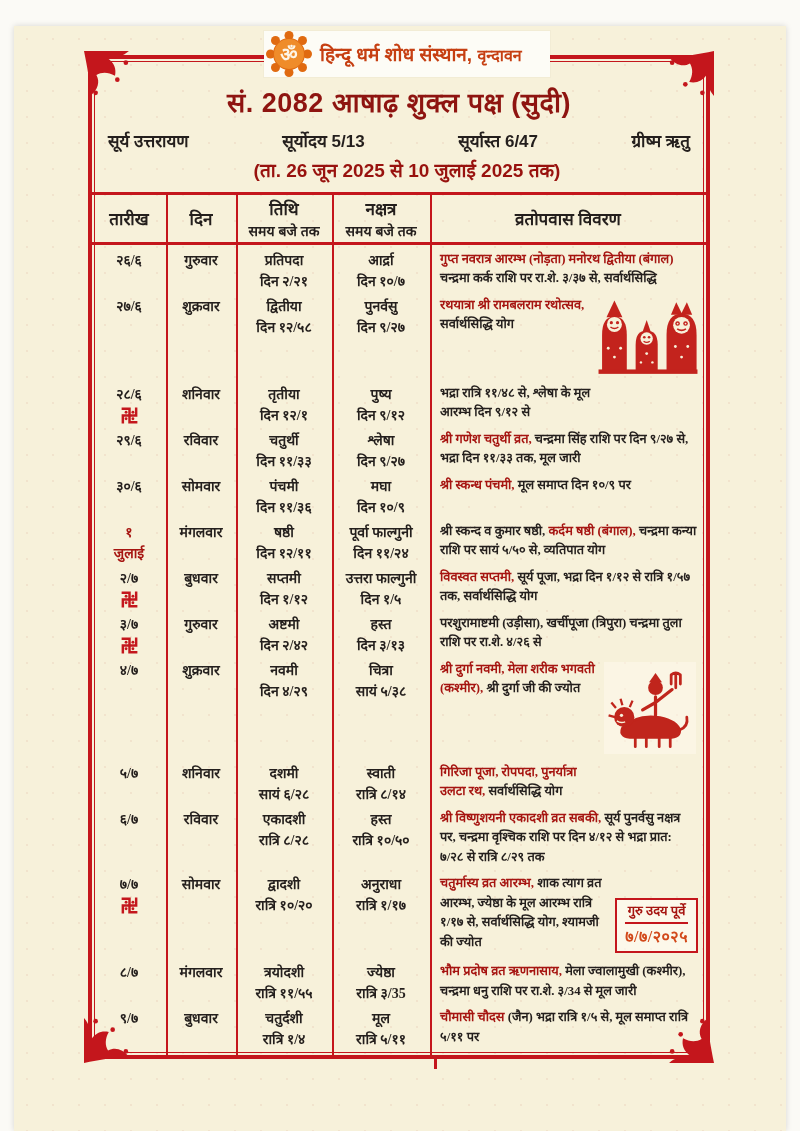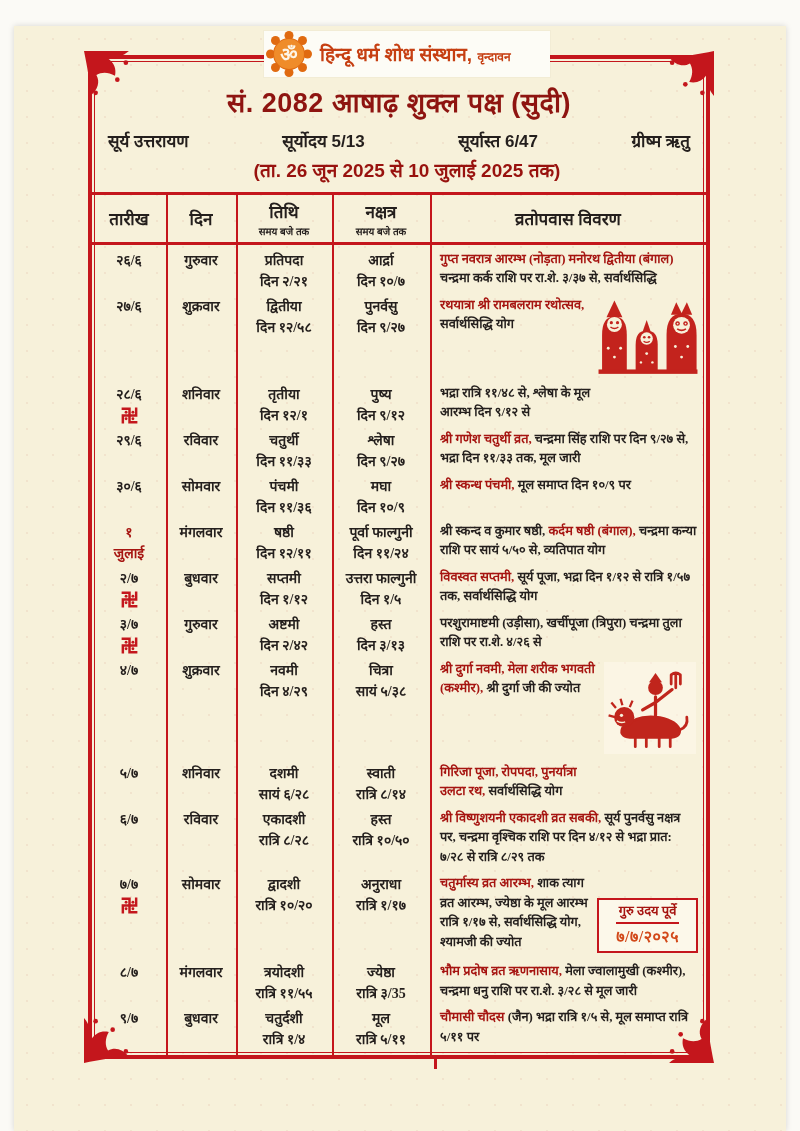--- a/index.html
+++ b/index.html
@@ -31,21 +31,21 @@
   .tick{position:absolute;left:342px;bottom:-14px;width:3px;height:14px;background:#c4161c;}
   
   .logo-strip{
     position:absolute;left:250px;top:5px;width:286px;height:46px;
     background:#fdfcf6;display:flex;align-items:center;z-index:7;
     box-shadow:0 0 0 1px rgba(0,0,0,.02);
   }
   .om-badge{width:46px;height:46px;flex:0 0 46px;margin-left:2px;position:relative;}
   .om-badge svg{display:block;}
   .org-text{margin-left:8px;font-weight:800;font-size:19px;color:#c63f12;white-space:nowrap;}
-  .org-place{font-size:12px;font-weight:800;color:#c63f12;}
+  .org-place{font-size:16px;font-weight:800;color:#c63f12;}
   
   .title{
     text-align:center;color:#8e1410;font-weight:800;font-size:27px;
     margin-top:24px;letter-spacing:.5px;
   }
   .info-row{
     display:flex;justify-content:space-between;align-items:baseline;
     padding:0 16px;margin-top:9px;font-weight:800;font-size:17px;color:#241f1d;
   }
   .date-range{
@@ -53,21 +53,21 @@
     margin-top:5px;margin-bottom:9px;margin-left:16px;
   }
   
   .table{flex:1;position:relative;border-top:3px solid #c4161c;display:flex;flex-direction:column;overflow:hidden;}
   .colline{position:absolute;top:0;bottom:0;width:2px;background:#c4161c;z-index:2;pointer-events:none;}
   .thead{
     display:grid;grid-template-columns:74px 70px 96px 98px 1fr;
     border-bottom:3px solid #c4161c;min-height:47px;align-items:center;
     text-align:center;font-weight:800;font-size:17px;color:#241f1d;
   }
-  .thead .sub{display:block;font-size:10px;margin-top:1px;}
+  .thead .sub{display:block;font-size:14px;margin-top:1px;}
   .tbody{
     flex:1;display:grid;grid-template-columns:74px 70px 96px 98px 1fr;
     grid-auto-rows:minmax(44px,auto);align-content:start;
     font-weight:700;font-size:14px;color:#241f1d;padding-top:3px;font-family:Liberation Serif, serif;
   }
   .cell{padding:2px 3px;box-sizing:border-box;}
   .c0,.c1,.c2,.c3{text-align:center;line-height:1.5;}
   .dnum{display:block;white-space:pre-line;}
   .dnum.red{color:#a61511;}
   .sw{display:block;margin:1px auto 0;}
@@ -75,21 +75,21 @@
   .det{
     text-align:left;padding:2px 8px 5px 10px;line-height:1.52;font-size:12.8px;
   }
   .det .red{color:#a61511;}
   .after-art{padding-right:113px;}
   .art{float:right;margin:0 0 2px 6px;}
   .art.jag{margin-top:-1px;margin-right:-3px;}
   .art.durga{margin-top:2px;margin-right:2px;background:rgba(255,250,238,.5);}
   .guru-box{
     float:right;margin:24px 0 2px 8px;border:2px solid #c4161c;
-    text-align:center;padding:1px 17px 2px;background:rgba(255,252,242,.65);
+    text-align:center;padding:1px 8px 2px;background:rgba(255,252,242,.65);
   }
   .guru-box .l1{display:block;color:#a61511;font-size:13px;font-weight:800;border-bottom:2px solid #c4161c;padding-bottom:1px;}
   .guru-box .l2{display:block;color:#d2491a;font-size:16px;font-weight:800;padding-top:1px;letter-spacing:.5px;}
 </style>
 </head>
 <body>
 
 <div class="page">
 
   <div class="logo-strip">
@@ -444,21 +444,21 @@
           </div>
           <div class="cell c1">मंगलवार</div>
           <div class="cell c2">
             <span class="t-line">त्रयोदशी</span>
             <span class="t-line">रात्रि ११/५५</span>
           </div>
           <div class="cell c3">
             <span class="t-line">ज्येष्ठा</span>
             <span class="t-line">रात्रि ३/35</span>
           </div>
-          <div class="cell c4 det"><span class="red">भौम प्रदोष व्रत ऋणनासाय, </span><span>मेला ज्वालामुखी (कश्मीर), चन्द्रमा धनु राशि पर रा.शे. ३/२८ से मूल जारी</span></div>
+          <div class="cell c4 det"><span class="red">भौम प्रदोष व्रत ऋणनासाय, </span><span>मेला ज्वालामुखी (कश्मीर), चन्द्रमा धनु राशि पर रा.शे. ३/34 से मूल जारी</span></div>
           <div class="cell c0">
             <span class="dnum">९/७</span>
           </div>
           <div class="cell c1">बुधवार</div>
           <div class="cell c2">
             <span class="t-line">चतुर्दशी</span>
             <span class="t-line">रात्रि १/४</span>
           </div>
           <div class="cell c3">
             <span class="t-line">मूल</span>

